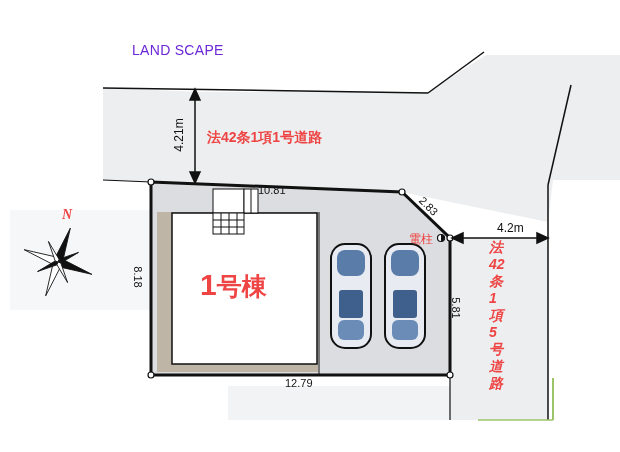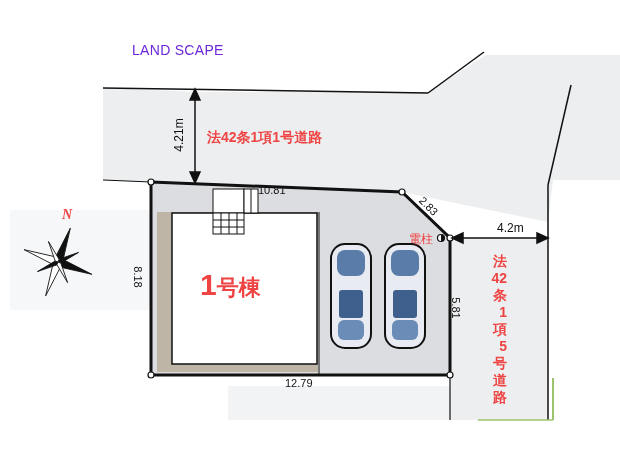--- a/index.html
+++ b/index.html
@@ -12,23 +12,23 @@
     .dim { font-size: 11px; color: #111; }
     .d-1081 { left: 258px; top: 184px; }
     .d-1279 { left: 285px; top: 377px; }
     .d-421 { left: 162px; top: 128px; transform: rotate(-90deg); transform-origin: center; font-size: 12px; }
     .d-818 { left: 127px; top: 271px; transform: rotate(90deg); font-size: 11px; }
     .d-581 { left: 445px; top: 302px; transform: rotate(90deg); font-size: 11px; }
     .d-283 { left: 418px; top: 200px; transform: rotate(45deg); font-size: 11px; }
     .d-42 { left: 481px; top: 221px; font-size: 12px; margin-left: 16px; }
     .pole { left: 409px; top: 231px; font-size: 12px; }
     .bldg { left: 200px; top: 268px; font-size: 30px; font-weight: bold; }
-    .bldg small { font-size: 22px; }
-    .road-right { left: 489px; top: 253px; width: 18px; font-size: 14px; font-weight: bold;
-                  line-height: 17px; text-align: right; white-space: normal; word-break: break-all; }
+    .bldg small { font-size: 25px; }
+    .road-right { left: 489px; top: 239px; width: 18px; font-size: 14px; font-weight: bold;
+                  line-height: 17px; text-align: left; white-space: normal; word-break: break-all; font-style: italic; }
     .north { left: 62px; top: 207px; font-size: 14px; font-style: italic; font-family: "Liberation Serif", serif; font-weight: bold; }
   </style>
 </head>
 <body>
 
 <svg id="plan" viewBox="0 0 620 452" xmlns="http://www.w3.org/2000/svg">
 
   <polygon points="103,88 202,92 428,92 486,55 620,55 620,180 553,180 548,222 402,192 151,182 103,180" fill="#eceeef"></polygon>
 
   <polygon points="450,238 548,238 548,420 460,420 450,420" fill="#eceeef"></polygon>

